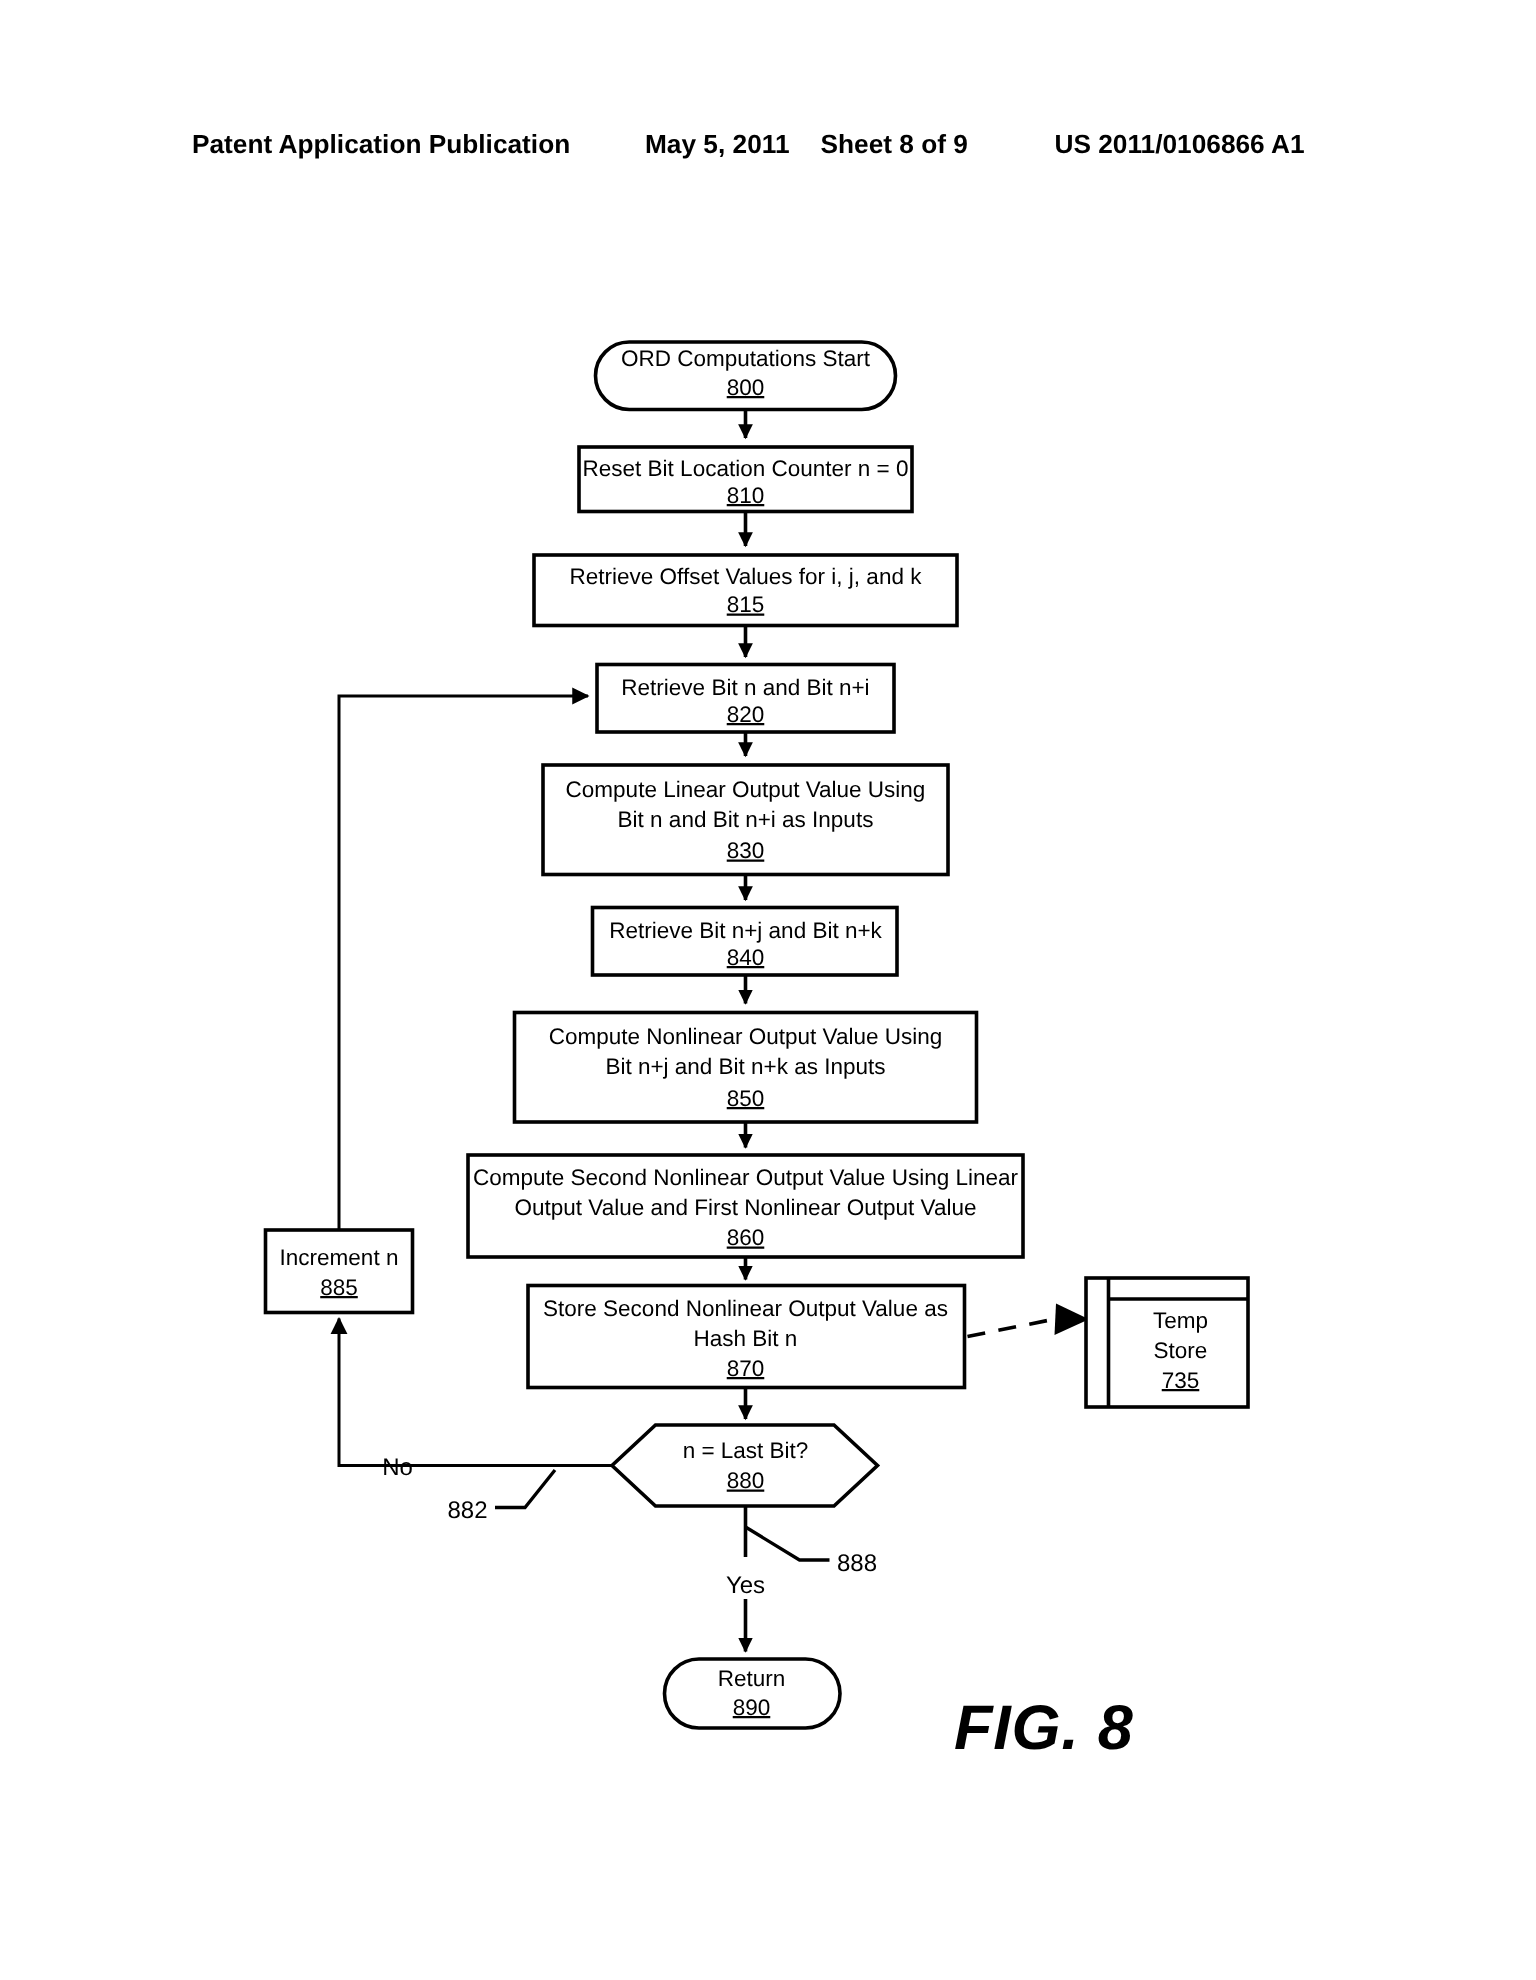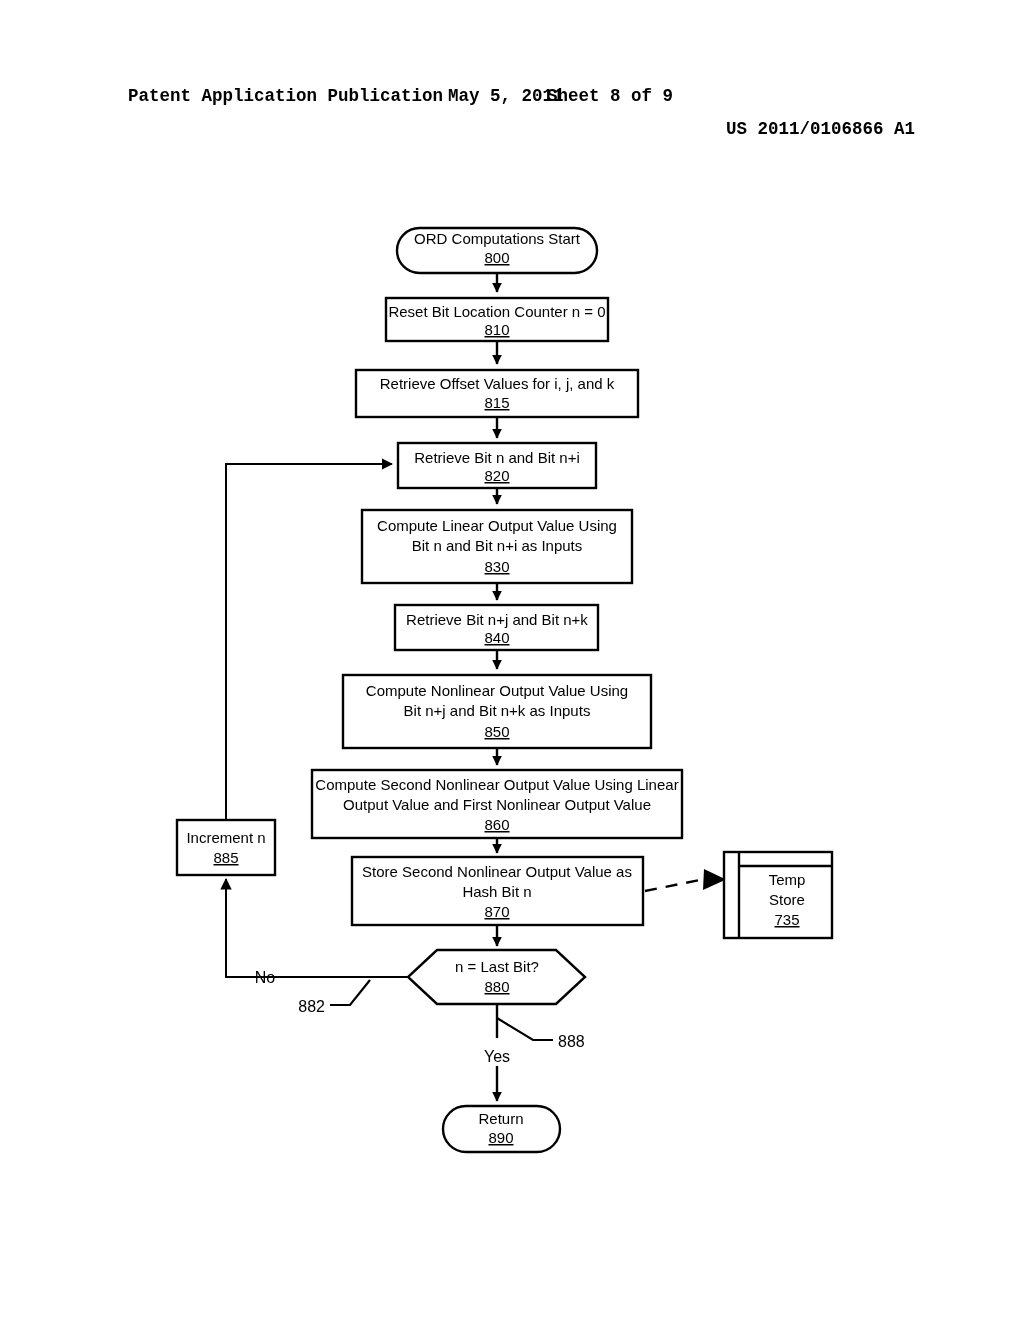--- a/index.html
+++ b/index.html
@@ -19,31 +19,31 @@
     inset: 0;
     background: #ffffff;
   }
   
   .pat-header {
     position: absolute;
     top: 86px;
     left: 0;
     width: 956px;
     height: 26px;
-    font-family: Liberation Mono, monospace;
+    font-family: Liberation Sans, sans-serif;
     font-weight: bold;
     font-size: 17.5px;
     color: #000000;
     white-space: nowrap;
   }
   .pat-header span { position: absolute; top: 0; }
   .hdr-pub   { left: 128px; }
-  .hdr-date  { left: 448px; }
+  .hdr-date  { left: 430px; }
   .hdr-sheet { left: 547px; }
-  .hdr-num   { left: 726px; margin-top: 33px; }
+  .hdr-num   { left: 703px; }
 
   
   .fig-label {
     position: absolute;
     left: 636px;
     top: 1128px;
     font-family: "Liberation Sans", sans-serif;
     font-style: italic;
     font-weight: bold;
     font-size: 42px;
@@ -264,14 +264,15 @@
     
     <text class="edge-lbl" x="265" y="983" text-anchor="middle">No</text>
     <text class="edge-lbl" x="497" y="1062" text-anchor="middle">Yes</text>
 
     
     <text class="leader" x="325" y="1012" text-anchor="end">882</text>
     <text class="leader" x="558" y="1047" text-anchor="start">888</text>
 
   </svg>
 
+  <div class="fig-label">FIG. 8</div>
 
 </div>
 
 </body></html>

